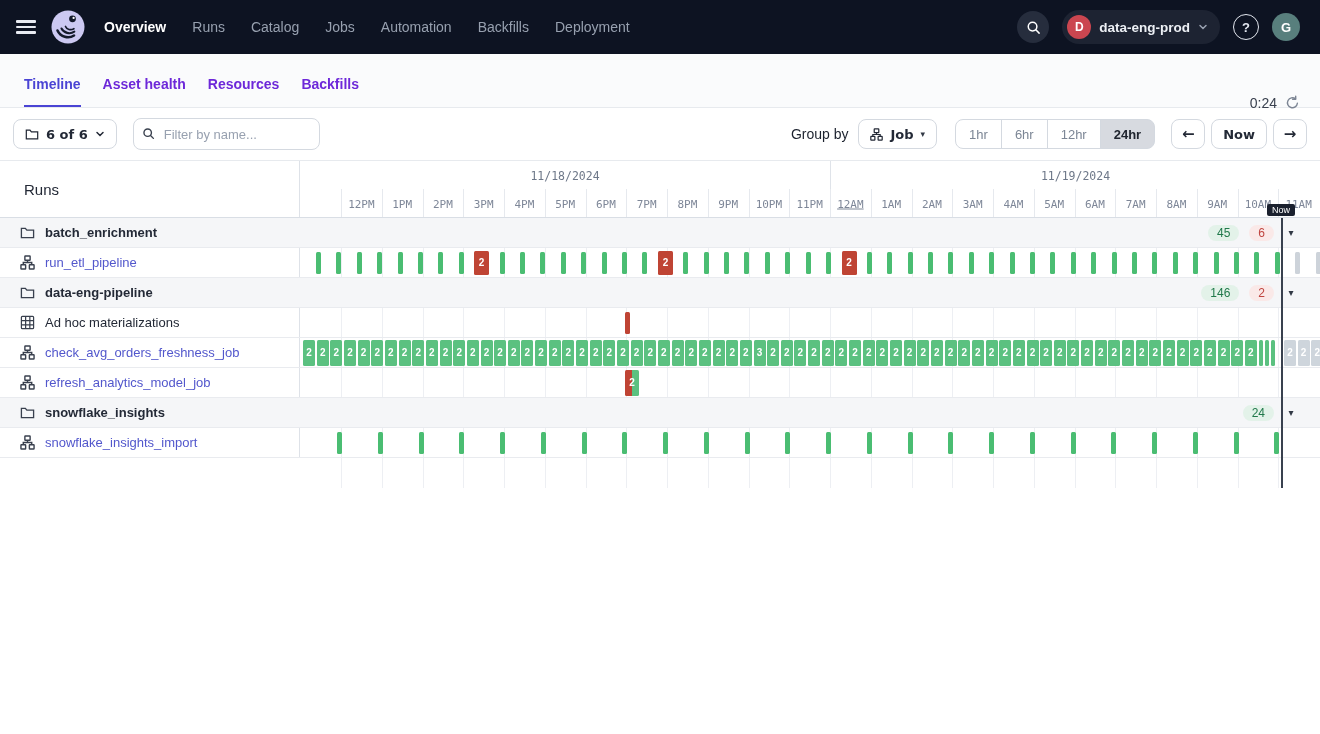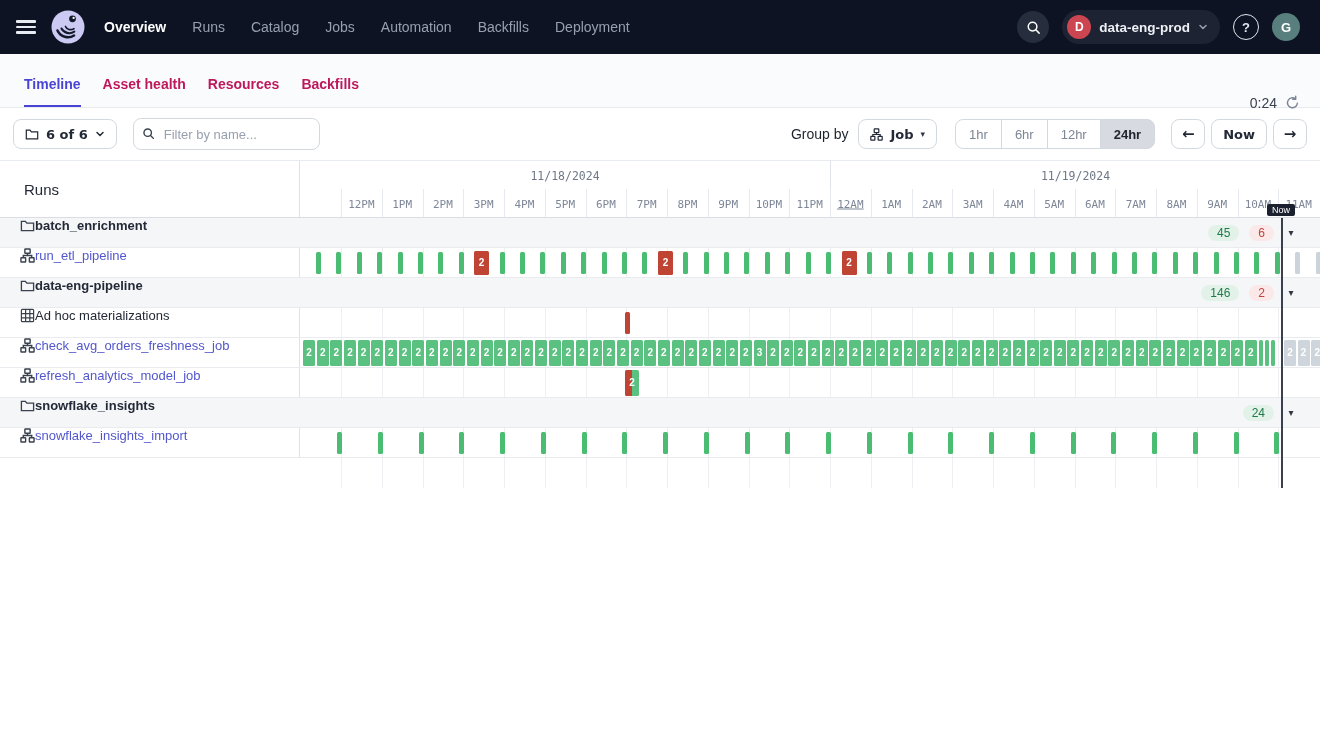--- a/index.html
+++ b/index.html
@@ -25,21 +25,21 @@
   .help-btn { width:26px; height:26px; border-radius:50%; border:1.7px solid #e3e7ef; color:#e3e7ef;
     font-size:13px; font-weight:700; display:flex; align-items:center; justify-content:center; }
   .avatar { width:28px; height:28px; border-radius:50%; background:#587f7d; color:#fff;
     font-size:13px; font-weight:600; display:flex; align-items:center; justify-content:center; }
 
   
   .tabsbar { height:54px; background:#fafbfc; border-bottom:1px solid #e7eaee; display:flex;
     align-items:stretch; padding:8px 20px 0 24px; }
   .view-tabs { display:flex; }
   .tab { display:flex; align-items:center; margin-right:22px; font-size:14px; font-weight:600;
-    color:#be185d; border-bottom:2px solid transparent; padding-top:1px; cursor:pointer; }
+    color:#6d28d9; border-bottom:2px solid transparent; padding-top:1px; cursor:pointer; }
   .tab.active { color:#4a44d4; border-bottom-color:#4a44d4; }
   .refresh-box { margin-left:auto; display:flex; align-items:center; gap:8px; color:#39404e; font-size:14px;margin-top:36px; }
   .refresh-box svg { color:#7c8594; }
 
   
   .toolbar { height:52px; background:#fff; display:flex; align-items:center; padding:0 13px; }
   .btn { height:30px; border:1px solid #d4d9e0; border-radius:8px; background:#fff; display:flex;
     align-items:center; gap:7px; padding:0 11px; font-size:13px; font-weight:600; color:#232936; cursor:pointer;
     font-family:"DejaVu Sans", "Liberation Sans", sans-serif; }
   .filter-input-wrap { position:relative; margin-left:16px; }
@@ -74,22 +74,22 @@
   .h-label { position:absolute; top:50%; transform:translateY(-50%); text-align:center;
     font-family:"DejaVu Sans Mono", monospace; font-size:11px; color:#7e8798; }
   .now-tag { position:absolute; bottom:1px; transform:translateX(-50%); background:#1b212e; color:#fff;
     font-size:9px; line-height:12px; padding:0 5px; border-radius:2px; z-index:6; }
 
   .tl-rows { position:relative; height:270px; background:#fff; }
   .gridlines { position:absolute; left:300px; top:0; bottom:0; right:0; overflow:hidden; z-index:0; }
   .v-line { position:absolute; top:0; bottom:0; width:1px; background:#edeff3; }
   .row { position:relative; height:30px; border-bottom:1px solid #e9ebef; z-index:1; }
   .row.group { background:#f5f6f8; }
-  .row-label { position:absolute; left:0; top:0; bottom:0; width:300px; display:flex; 
-    padding-left:20px; }
+  .row-label { position:absolute; left:0; top:0; bottom:0; width:300px; display:flex; align-items:center;
+    gap:10px; padding-left:20px; }
   .row.job .row-label, .row.adhoc .row-label { border-right:1px solid #dee2e8; }
   .row-icon { width:15px; height:15px; color:#39404e; display:flex; flex:none; }
   .row-icon svg { width:15px; height:15px; }
   .row-name { font-size:13px; color:#232936; white-space:nowrap; }
   .row-name.bold { font-weight:700; }
   .row-name.link { color:#5257cc; cursor:pointer; }
   .row-chart { position:absolute; left:300px; right:0; top:0; bottom:0; overflow:hidden; }
   .mark { position:absolute; top:50%; transform:translateY(-50%); border-radius:1.5px; display:flex;
     align-items:center; justify-content:center; color:#fff; font-size:10px; font-weight:700; cursor:pointer; }
   .mk-g { height:22px; background:#4abd72; }

